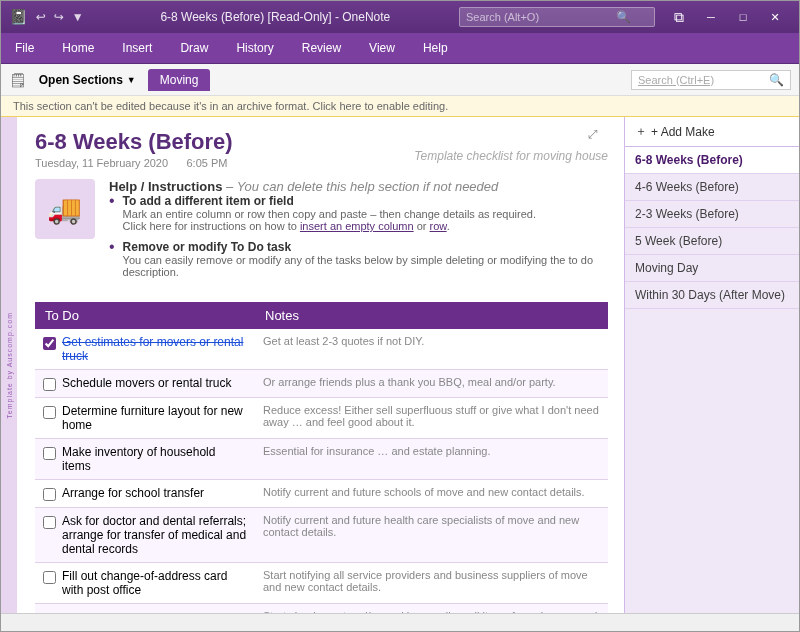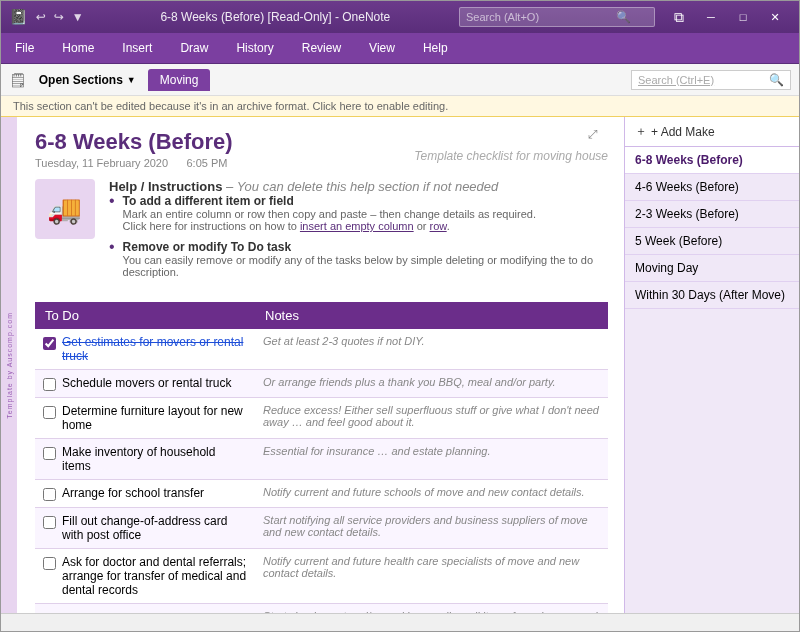--- a/index.html
+++ b/index.html
@@ -207,21 +207,20 @@
     }
     .todo-table tbody td {
       padding: 6px 8px;
       vertical-align: top;
     }
     .todo-table tbody td:first-child {
       width: 220px;
     }
     .todo-table .notes-text {
       color: #888;
-      font-style: italic;
       font-size: 11px;
     }
     .todo-check {
       display: flex;
       align-items: flex-start;
       gap: 6px;
     }
     .todo-check input[type=checkbox] {
       margin-top: 2px;
       accent-color: #6b2d8a;
@@ -243,21 +242,21 @@
       padding: 6px 10px;
       background: white;
       border-bottom: 1px solid #d0b8e8;
       font-size: 12px;
       color: #333;
       cursor: pointer;
     }
     .sidebar-page {
       padding: 6px 10px;
       font-size: 12px;
-      color: #000000;
+      color: #404040;
       cursor: pointer;
       border-bottom: 1px solid #e0d0f0;
     }
     .sidebar-page.active {
       background: white;
       font-weight: bold;
       color: #4a1a6a;
     }
 
     
@@ -444,33 +443,33 @@
                   <input type="checkbox" style="">
                   <span>Arrange for school transfer</span>
                 </div>
               </td>
               <td class="notes-text">Notify current and future schools of move and new contact details.</td>
             </tr>
             <tr>
               <td>
                 <div class="todo-check">
                   <input type="checkbox" style="">
+                  <span>Ask for doctor and dental referrals; arrange for transfer of medical and dental records</span>
+                </div>
+              </td>
+              <td class="notes-text">Notify current and future health care specialists of move and new contact details.</td>
+            </tr>
+            <tr>
+              <td>
+                <div class="todo-check">
+                  <input type="checkbox" style="">
                   <span>Fill out change-of-address card with post office</span>
                 </div>
               </td>
               <td class="notes-text">Start notifying all service providers and business suppliers of move and new contact details.</td>
-            </tr>
-            <tr>
-              <td>
-                <div class="todo-check">
-                  <input type="checkbox" style="">
-                  <span>Ask for doctor and dental referrals; arrange for transfer of medical and dental records</span>
-                </div>
-              </td>
-              <td class="notes-text">Notify current and future health care specialists of move and new contact details.</td>
             </tr>
             <tr>
               <td></td>
               <td class="notes-text">Start clearing out and/or packing up all small items from drawers and closets etc.</td>
             </tr>
           </tbody>
       </table>
     </div>
   </div>
 

